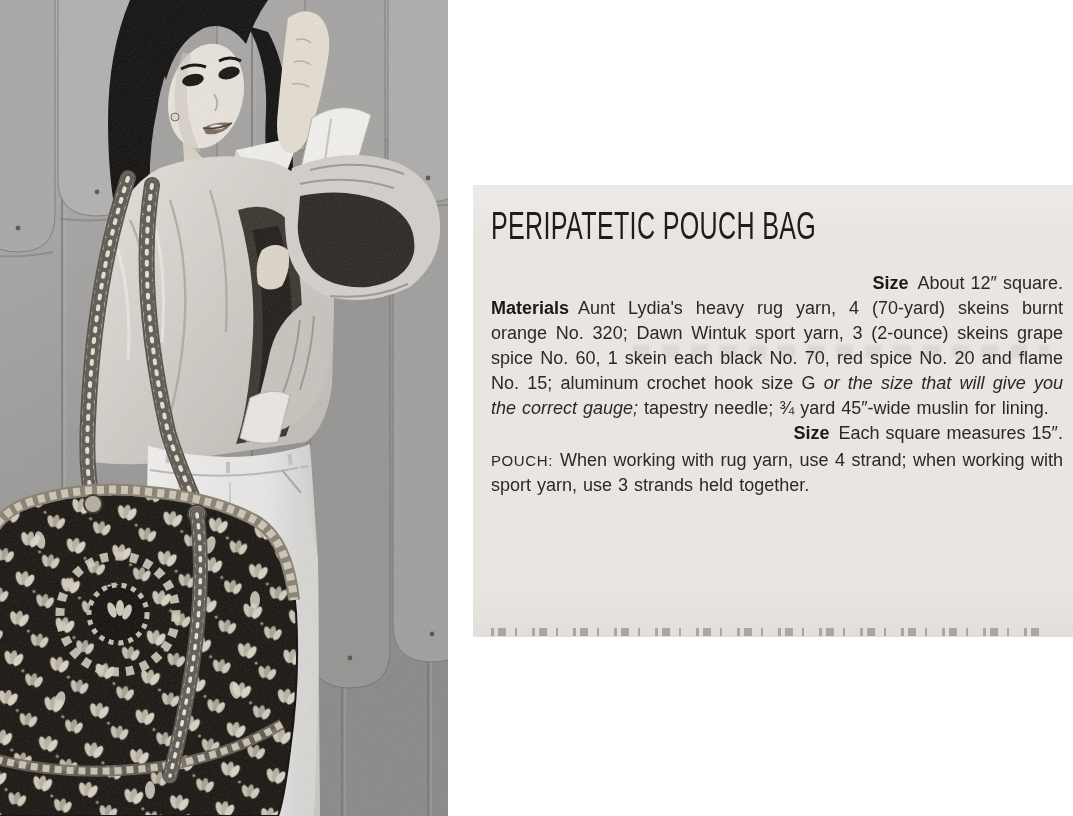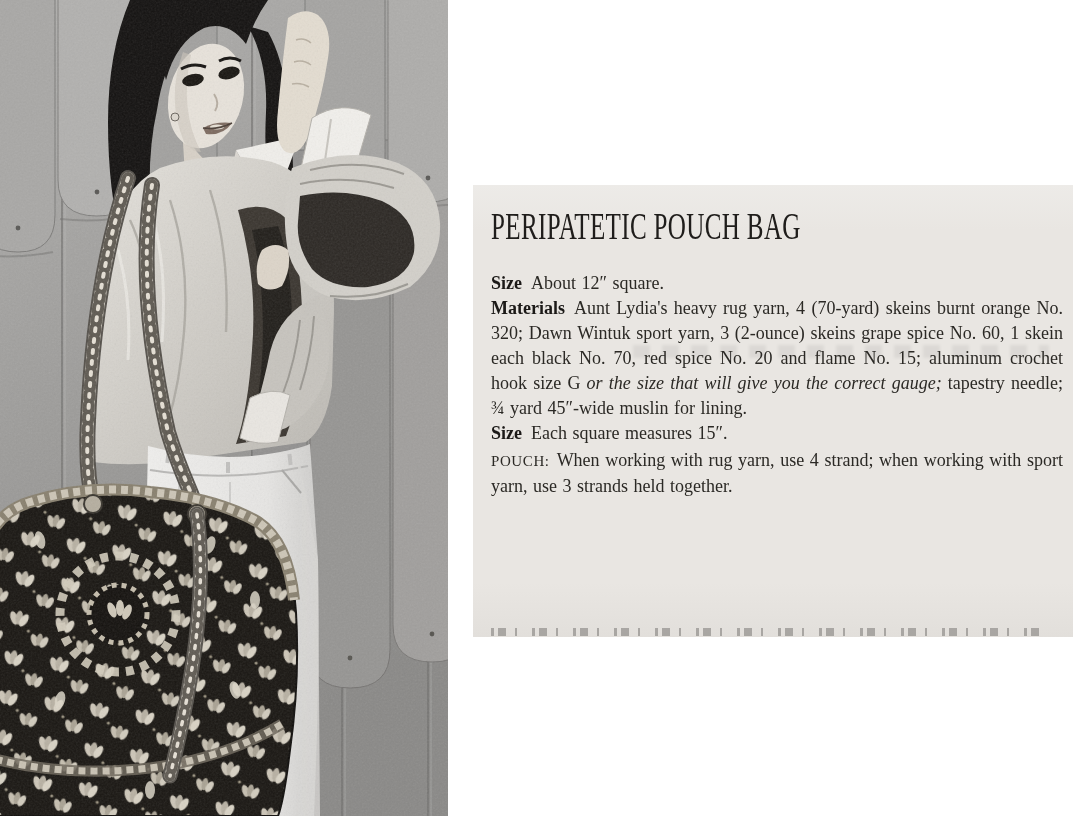--- a/index.html
+++ b/index.html
@@ -1,29 +1,29 @@
 <!DOCTYPE html>
 <html><head>
 <meta charset="utf-8">
 <style>
   html,body{margin:0;padding:0;background:#ffffff;}
   .page{position:relative;width:1073px;height:816px;background:#ffffff;overflow:hidden;
-        font-family:Liberation Serif, serif;}
+        font-family:Liberation Sans, sans-serif;}
   .photo{position:absolute;left:0;top:0;width:448px;height:816px;overflow:hidden;background:#9a9998;}
   .photo svg{display:block;}
 
   
   .clipping{position:absolute;left:473px;top:185px;width:600px;height:452px;box-sizing:border-box;
             padding:22px 10px 0 18px;overflow:hidden;
             background:linear-gradient(180deg,#edebe8 0%,#e9e6e2 10%,#e9e6e2 88%,#e2dfdb 100%);}
   .clipping h1{margin:0 0 26px 0;font-size:38px;line-height:38px;font-weight:400;color:#1f1d1b;
                white-space:nowrap;transform:scaleX(0.66);transform-origin:0 60%;letter-spacing:0.5px;}
   .intro{margin:0 0 22px 0;font-style:italic;font-size:19px;line-height:30px;color:#36332f;
          text-align:justify;word-spacing:3px;}
-  .line{margin:0;font-size:18px;line-height:25px;color:#2b2925;word-spacing:1px;}
+  .line{margin:0;font-size:18px;line-height:25px;color:#2b2925;word-spacing:1px;text-align:right;}
   .just{text-align:justify;}
   .lbl{font-weight:700;color:#1b1917;padding-right:9px;}
   .note{margin-top:2px;}
   .note-lbl{font-size:15px;letter-spacing:0.6px;padding-right:7px;color:#2b2925;}
   .ghost{position:absolute;left:160px;right:24px;top:160px;height:13px;opacity:0.07;
          filter:blur(1.4px);pointer-events:none;
          background:repeating-linear-gradient(90deg,#333 0 17px,transparent 17px 29px);}
   .cutoff{position:absolute;left:18px;right:34px;bottom:1px;height:8px;overflow:hidden;
           opacity:0.34;filter:blur(0.7px);pointer-events:none;
           background:repeating-linear-gradient(90deg,#3c3a37 0 3px,transparent 3px 7px,#3c3a37 7px 15px,transparent 15px 24px,#3c3a37 24px 26px,transparent 26px 41px);}

